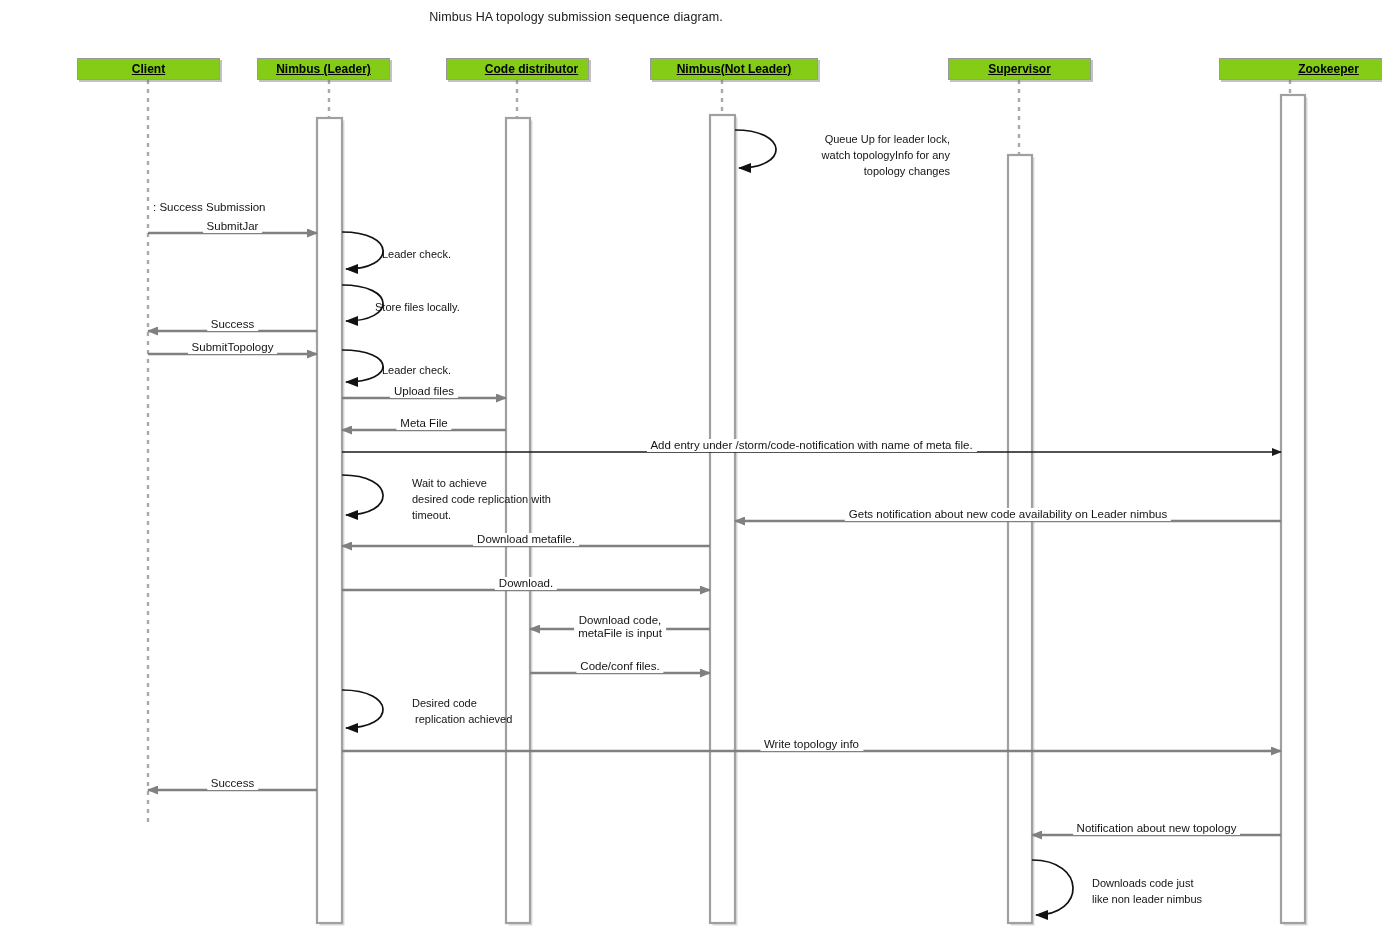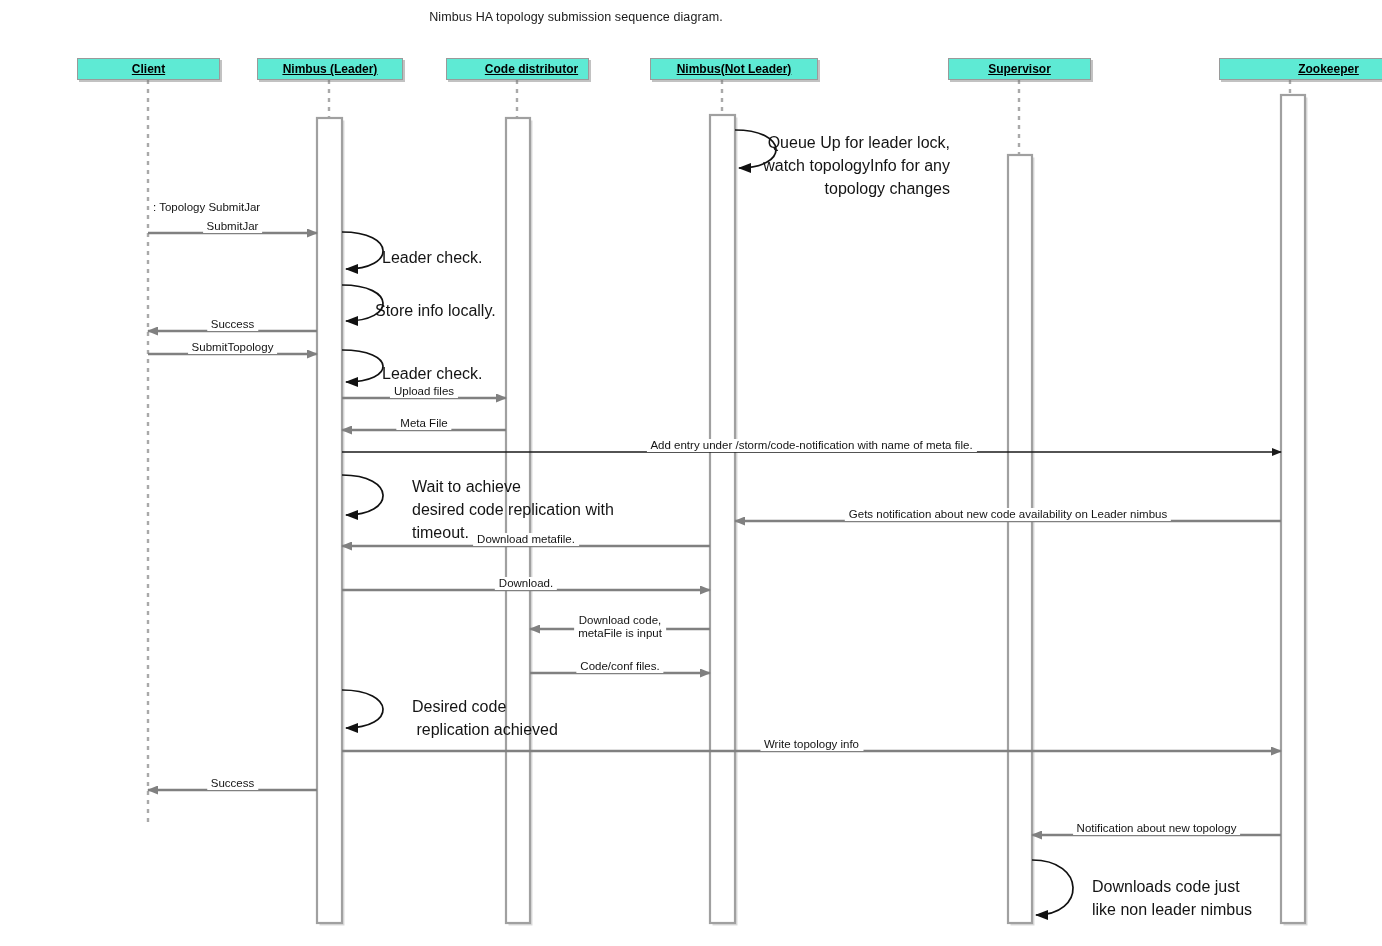--- a/index.html
+++ b/index.html
@@ -4,30 +4,30 @@
 <style>
   html,body{margin:0;padding:0;background:#ffffff;}
   body{width:1382px;height:946px;position:relative;
        font-family:"Liberation Sans","DejaVu Sans",sans-serif;
        color:#000;overflow:hidden;}
   #canvas{position:absolute;left:0;top:0;width:1382px;height:946px;}
   .title{position:absolute;left:0;top:10px;width:1152px;text-align:center;
          font-size:12.5px;color:#1a1a1a;letter-spacing:.1px;}
   
   .phead{position:absolute;box-sizing:border-box;height:22px;
-         background:#5eead4;border:1.6px solid #9a9a9a;
+         background:#84cc16;border:1.6px solid #9a9a9a;
          box-shadow:2px 2px 0 rgba(120,120,120,.45);
          display:flex;align-items:center;justify-content:center;}
   .phead span{font-size:12px;font-weight:bold;text-decoration:underline;
               color:#000;white-space:nowrap;}
   
   .mlabel{position:absolute;font-size:11.5px;color:#141414;white-space:nowrap;
           background:#fff;padding:0 4px;line-height:13px;}
   .mlabel.ctr{transform:translateX(-50%);}
-  .note{position:absolute;font-size:16px;color:#141414;line-height:23px;
+  .note{position:absolute;font-size:11px;color:#141414;line-height:16px;
         white-space:pre;}
   .note.rt{text-align:right;transform:translateX(-100%);}
 </style>
 </head>
 <body>
 
 <div class="title">Nimbus HA topology submission sequence diagram.</div>
 
 <svg id="canvas" xmlns="http://www.w3.org/2000/svg">
   <defs>
@@ -88,21 +88,21 @@
       <path d="M 342 475 C 396 475, 396 515, 346 515" fill="none" stroke="#111111" stroke-width="1.7" marker-end="url(#ah-self)"></path>
       <path d="M 342 690 C 396 690, 396 728, 346 728" fill="none" stroke="#111111" stroke-width="1.7" marker-end="url(#ah-self)"></path>
       <path d="M 1032 860 C 1086 860, 1086 915, 1036 915" fill="none" stroke="#111111" stroke-width="1.7" marker-end="url(#ah-self)"></path>
     </g>
 </svg>
 
 <div id="heads">
     <div class="phead" style="left: 77px; top: 58px; width: 143px;">
       <span>Client</span>
     </div>
-    <div class="phead" style="left: 257px; top: 58px; width: 146px; text-decoration: underline;">
+    <div class="phead" style="left: 257px; top: 58px; width: 133px; text-decoration: underline;">
       <span>Nimbus (Leader)</span>
     </div>
     <div class="phead" style="left: 446px; top: 58px; width: 143px; padding-left: 28px;">
       <span>Code distributor</span>
     </div>
     <div class="phead" style="left: 650px; top: 58px; width: 168px;">
       <span>Nimbus(Not Leader)</span>
     </div>
     <div class="phead" style="left: 948px; top: 58px; width: 143px;">
       <span>Supervisor</span>
@@ -124,23 +124,23 @@
     <div class="mlabel ctr" style="left: 620px; white-space: pre; top: 614px; text-align: center;">Download code,
 metaFile is input</div>
     <div class="mlabel ctr" style="left: 620px; top: 660px;">Code/conf files.</div>
     <div class="mlabel ctr" style="left: 811.5px; top: 738px;">Write topology info</div>
     <div class="mlabel ctr" style="left: 232.5px; top: 777px;">Success</div>
     <div class="mlabel ctr" style="left: 1156.5px; top: 822px;">Notification about new topology</div>
     <div class="note rt" style="left: 950px; top: 131px;">Queue Up for leader lock,
 watch topologyInfo for any
 topology changes</div>
     <div class="note" style="left: 382px; top: 246px;">Leader check.</div>
-    <div class="note" style="left: 375px; top: 299px;">Store info locally.</div>
+    <div class="note" style="left: 375px; top: 299px;">Store files locally.</div>
     <div class="note" style="left: 382px; top: 362px;">Leader check.</div>
     <div class="note" style="left: 412px; top: 475px;">Wait to achieve
 desired code replication with
 timeout.</div>
     <div class="note" style="left: 412px; top: 695px;">Desired code
  replication achieved</div>
     <div class="note" style="left: 1092px; top: 875px;">Downloads code just
 like non leader nimbus</div>
-    <div class="mlabel" style="left: 153px; top: 201px; padding: 0px;">: Topology SubmitJar</div>
+    <div class="mlabel" style="left: 153px; top: 201px; padding: 0px;">: Success Submission</div>
   </div>
 
 </body></html>

